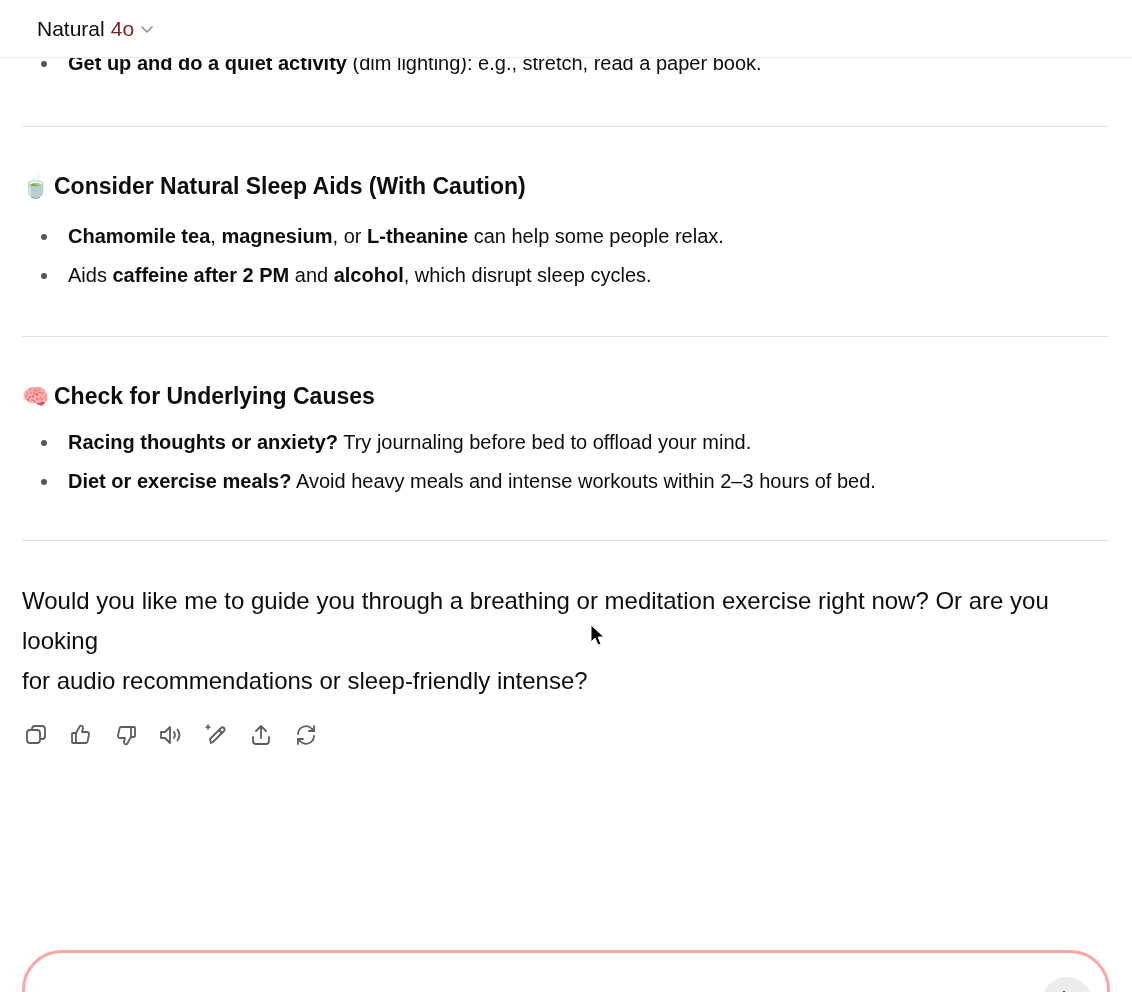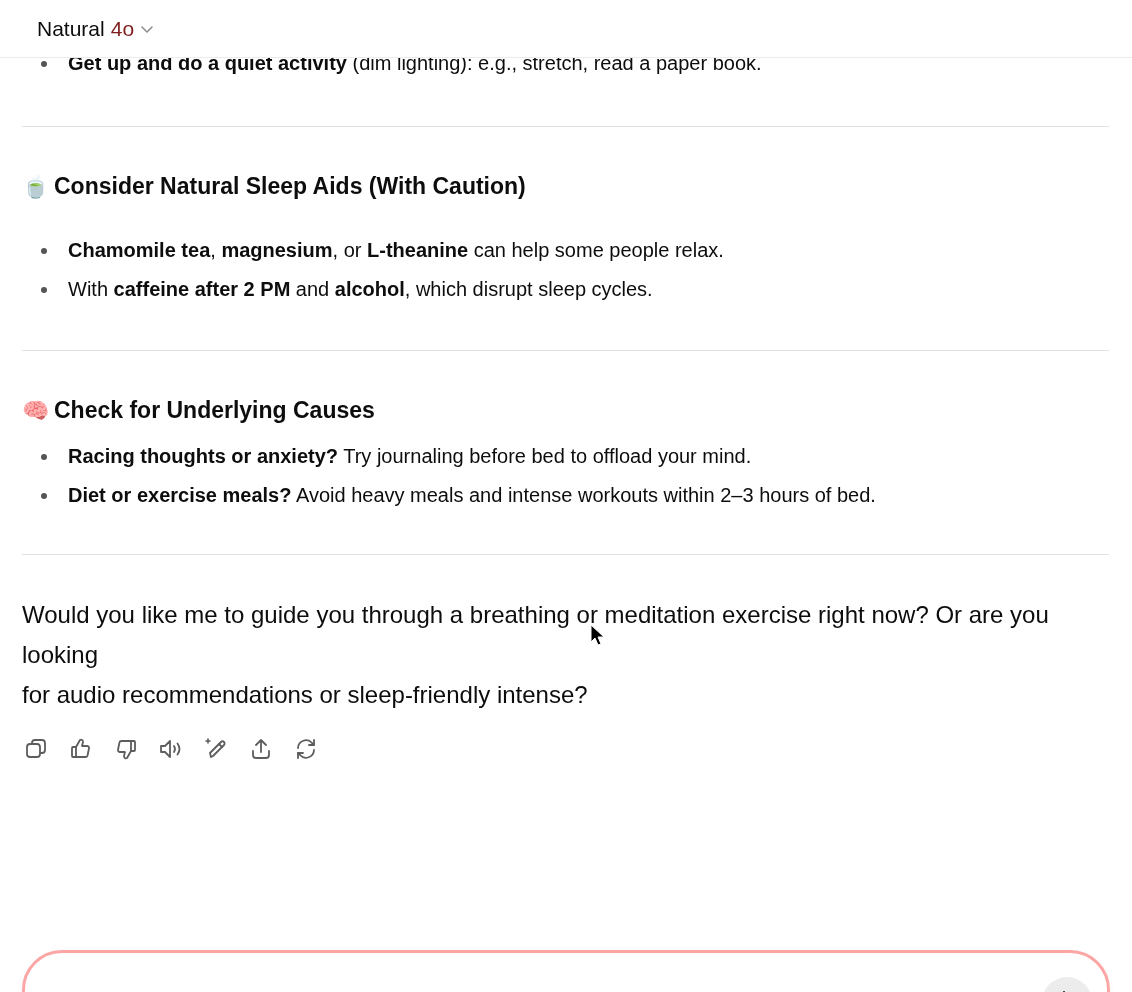--- a/index.html
+++ b/index.html
@@ -74,23 +74,23 @@
   <ul class="bullets" style="margin-top:4px;">
     <li><b>Get up and do a quiet activity</b><span> (dim lighting): e.g., stretch, read a paper book.</span></li>
   </ul>
 
   <div class="divider" style="margin-top:42px;"></div>
 
   <div class="section-title" style="margin-top:42px;">
     <span class="emoji">🍵</span>
     <span>Consider Natural Sleep Aids (With Caution)</span>
   </div>
-  <ul class="bullets" style="margin-top:26px;">
+  <ul class="bullets" style="margin-top:12px;">
     <li><b>Chamomile tea</b><span>, </span><b>magnesium</b><span>, or </span><b>L-theanine</b><span> can help some people relax.</span></li>
-    <li><span>With </span><b>caffeine after 2 PM</b><span> and </span><b>alcohol</b><span>, which disrupt sleep cycles.</span></li>
+    <li><span>Aids </span><b>caffeine after 2 PM</b><span> and </span><b>alcohol</b><span>, which disrupt sleep cycles.</span></li>
   </ul>
 
   <div class="divider" style="margin-top:40px;"></div>
 
   <div class="section-title" style="margin-top:42px;">
     <span class="emoji">🧠</span>
     <span>Check for Underlying Causes</span>
   </div>
   <ul class="bullets" style="margin-top:8px;">
     <li><b>Racing thoughts or anxiety?</b><span> Try journaling before bed to offload your mind.</span></li>

